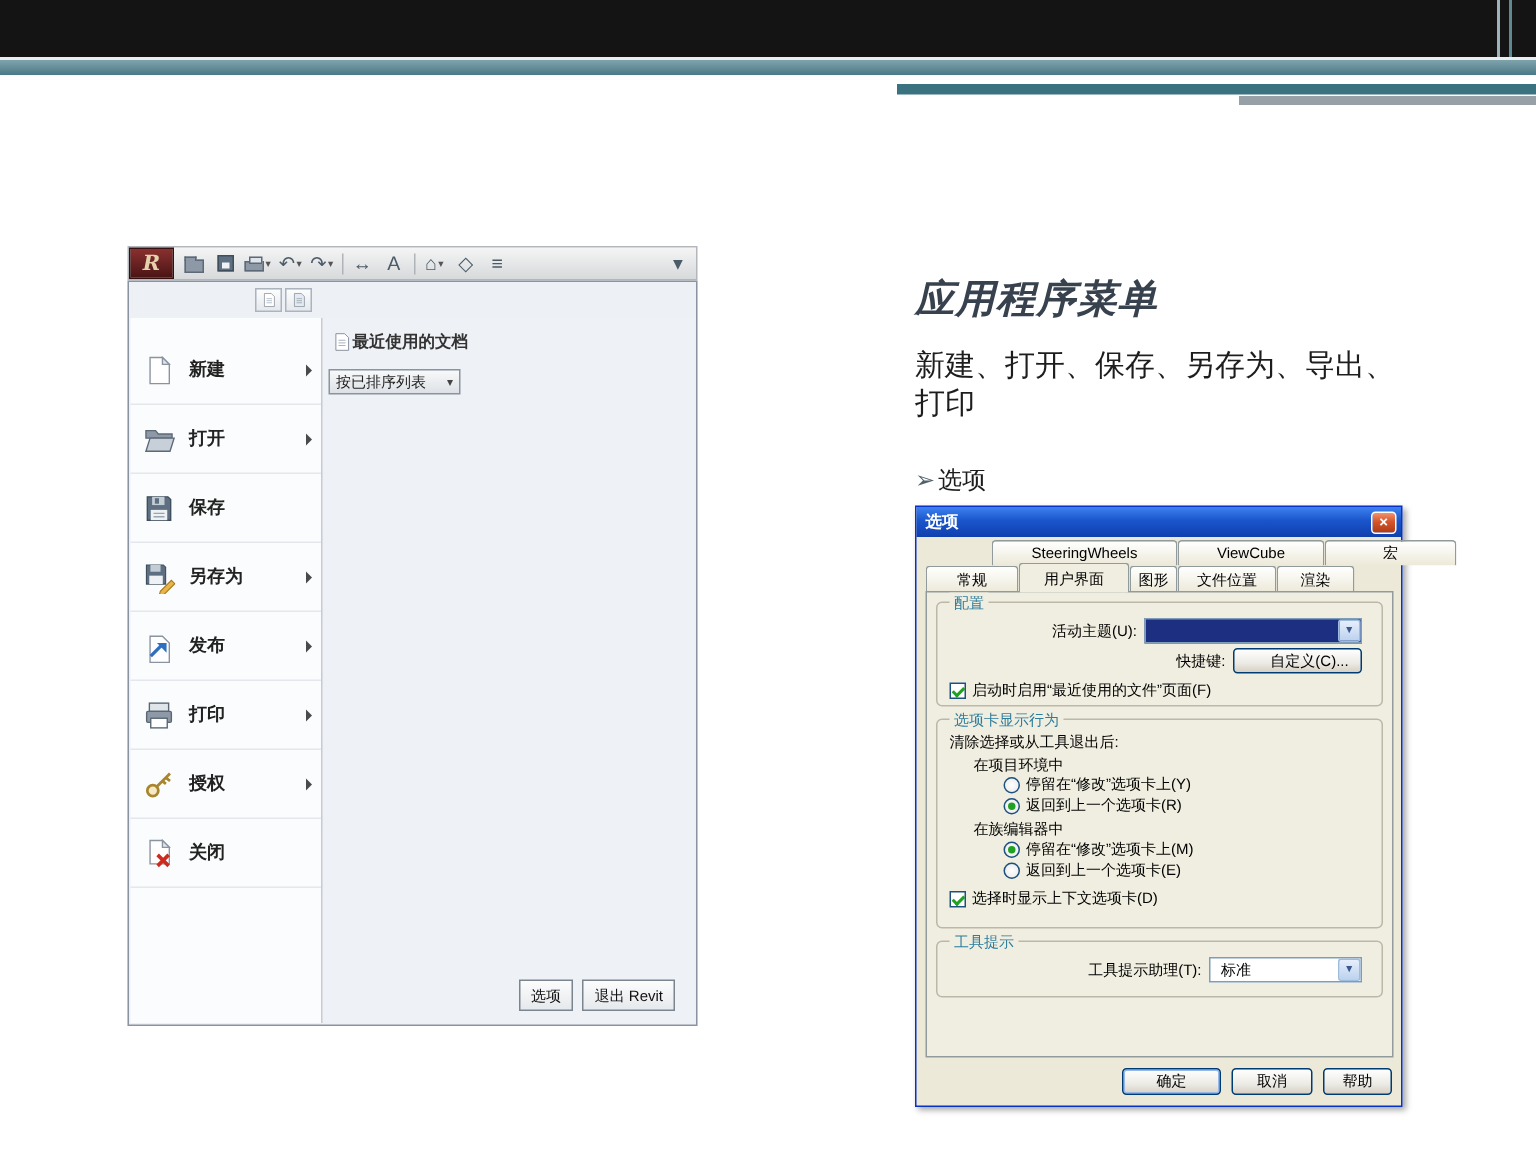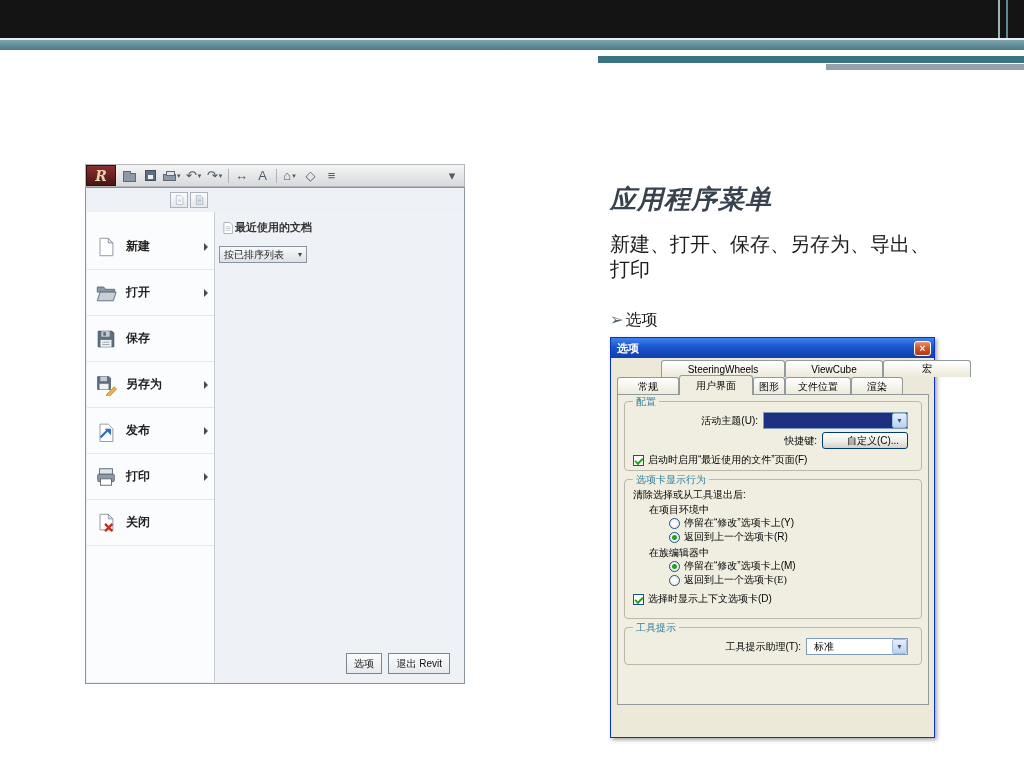--- a/index.html
+++ b/index.html
@@ -235,20 +235,30 @@
               <rect x="3" y="9" width="18" height="8" rx="1" fill="#8d99a6" stroke="#5a6673"></rect>
               <rect x="6" y="14" width="12" height="7" fill="#fff" stroke="#5a6673"></rect>
             </svg>
           </span>
         <span class="mlabel">打印</span>
         <span class="marrow"></span>
       </div>
       <div class="mitem">
         <span>
             <svg width="22" height="22" viewBox="0 0 24 24">
+              <circle cx="7.5" cy="16.5" r="4" fill="#f5e9c8" stroke="#a8862e" stroke-width="2"></circle>
+              <path d="M10.5 13.5L20 4M17 7l3 2.5M14.5 9.5l2.5 2" stroke="#a8862e" stroke-width="2" fill="none"></path>
+            </svg>
+          </span>
+        <span class="mlabel">授权</span>
+        <span class="marrow"></span>
+      </div>
+      <div class="mitem">
+        <span>
+            <svg width="22" height="22" viewBox="0 0 24 24">
               <path d="M5.5 2.5h9l5 5v12h-14z" fill="#fff" stroke="#8a93a0"></path>
               <path d="M14.5 2.5v5h5z" fill="#dfe5ec" stroke="#8a93a0"></path>
               <path d="M11 13l8 8M19 13l-8 8" stroke="#cc2b1d" stroke-width="2.6" fill="none"></path>
             </svg>
           </span>
         <span class="mlabel">关闭</span>
       </div>
     </div>
 
     <div class="menu-right">
@@ -319,21 +329,21 @@
       </div>
       <div class="rd-row" style="left:44px; top:50px;">
         <span class="rdot sel"></span>
         <span>返回到上一个选项卡(R)</span>
       </div>
       <span class="ftext" style="left:24px; top:66px;">在族编辑器中</span>
       <div class="rd-row" style="left:44px; top:79px;">
         <span class="rdot sel"></span>
         <span>停留在“修改”选项卡上(M)</span>
       </div>
-      <div class="rd-row" style="left:44px; top:93px;font-family:Liberation Serif, serif;">
+      <div class="rd-row" style="left:44px; top:93px;">
         <span class="rdot"></span>
         <span>返回到上一个选项卡(E)</span>
       </div>
       <div class="ck-row" style="left:8px; top:112px;">
         <span class="cbox checked"></span>
         <span>选择时显示上下文选项卡(D)</span>
       </div>
     </div>
 
     <div class="group g3">
@@ -342,13 +352,18 @@
         <span class="flabel">工具提示助理(T):</span>
         <div class="combo" style="width:102px;">
           <span>标准</span>
           <span class="arrowbtn">▼</span>
         </div>
       </div>
     </div>
 
   </div>
 
+  <div class="dlg-btns">
+    <div class="xpbtn b-ok">确定</div>
+    <div class="xpbtn b-cancel">取消</div>
+    <div class="xpbtn b-help">帮助</div>
+  </div>
 </div>
 
 </body></html>

